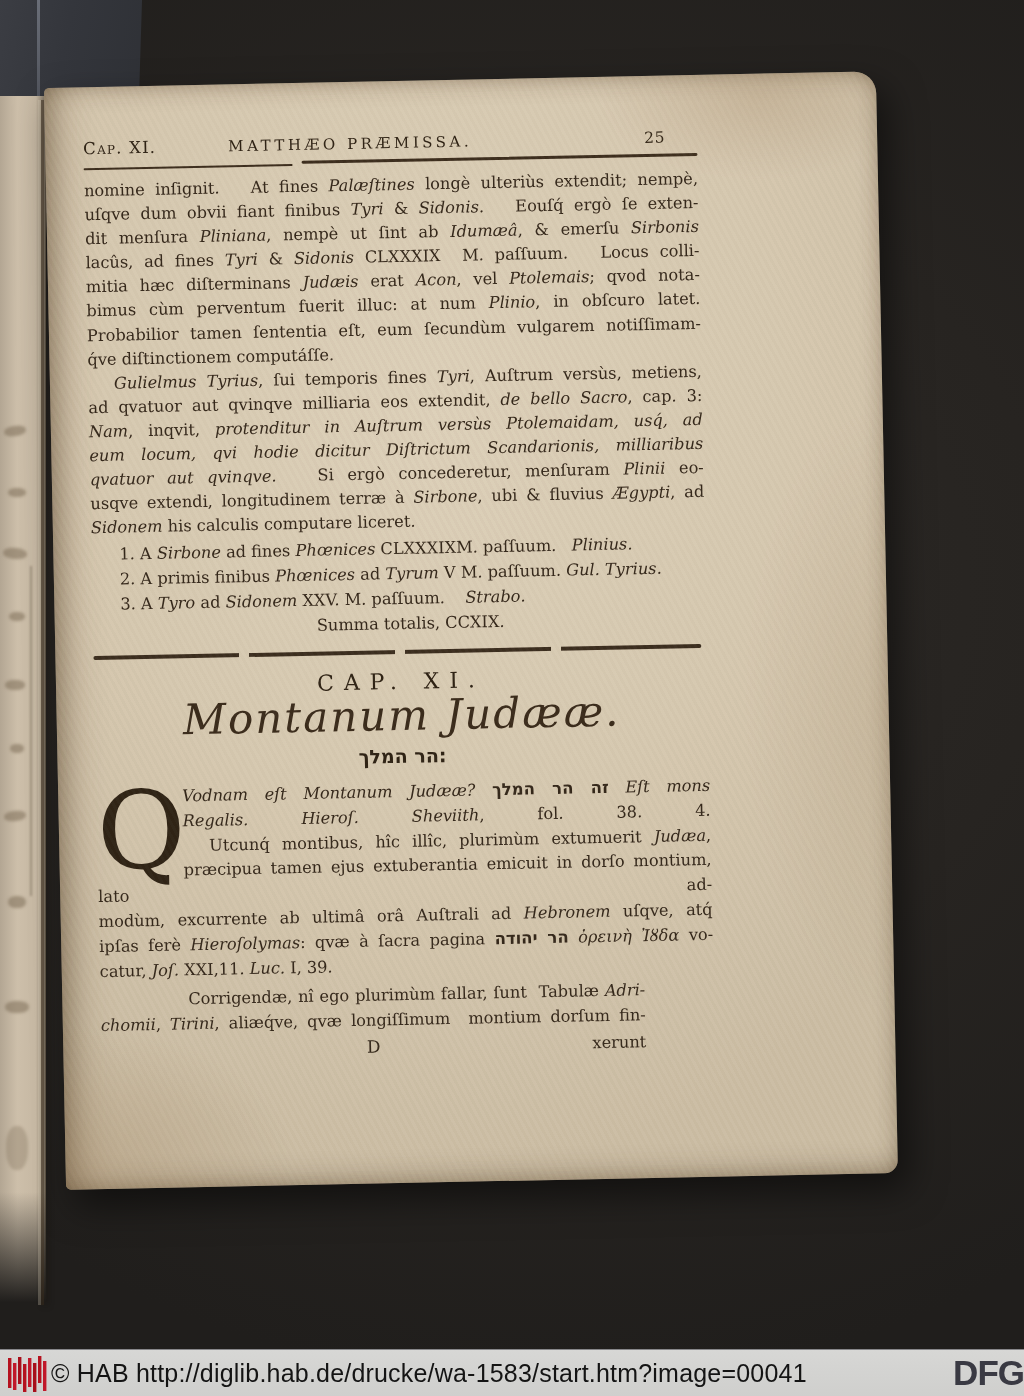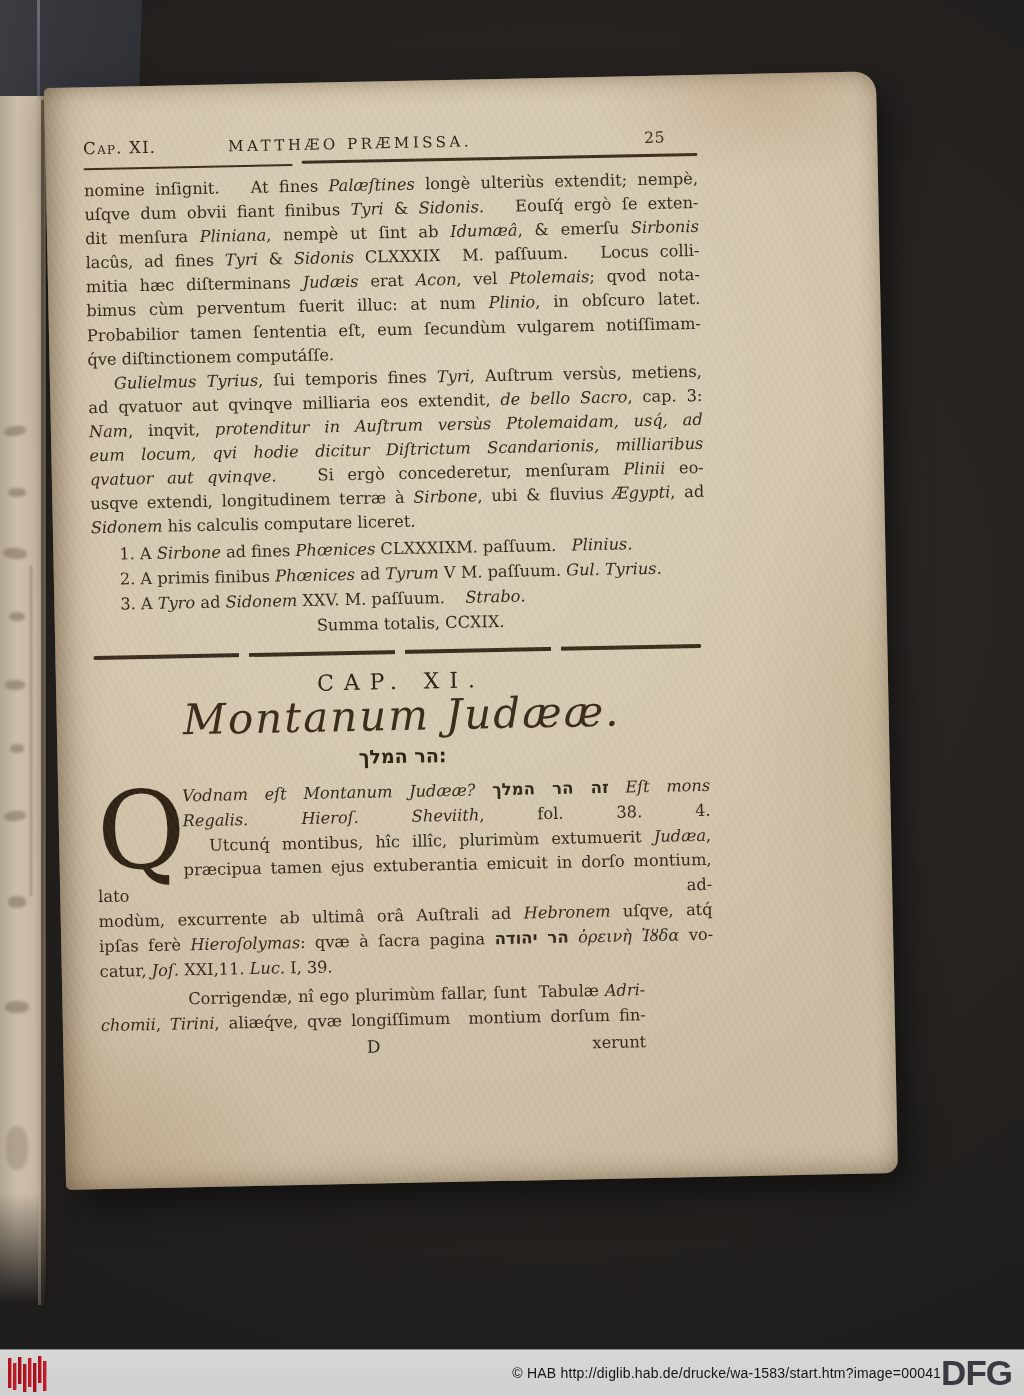--- a/index.html
+++ b/index.html
@@ -69,22 +69,22 @@
   .dropcap{position:absolute;left:0;top:-12px;font-size:108px;line-height:1;color:#2f2315;}
   .closing{margin-top:4px;width:545px;line-height:25px;}
   .sig-row{position:relative;width:545px;height:24px;margin-top:2px;}
   .sig{position:absolute;left:0;right:0;text-align:center;font-size:17px;}
   .catch{position:absolute;right:0;top:1px;}
   
   .footer-bar{position:absolute;left:0;bottom:0;width:1024px;height:46px;
     background:linear-gradient(#d7d7d5,#cfcfcd);border-top:1px solid #87878a;
     display:flex;align-items:center;font-family:"Liberation Sans", sans-serif;}
   .hab-logo{margin-left:7px;flex:0 0 auto;}
-  .footer-text{flex:1;text-align:right;font-size:14px;color:#141414;letter-spacing:.2px;}
-  .dfg-logo{margin-right:12px;flex:0 0 auto;font-weight:900;font-size:35px;
+  .footer-text{flex:1;text-align:left;font-size:25px;color:#141414;letter-spacing:.2px;}
+  .dfg-logo{margin-right:0;flex:0 0 auto;font-weight:900;font-size:35px;
     letter-spacing:-1px;color:#3a3a43;font-family:"Liberation Sans", sans-serif;}
 </style>
 </head>
 <body>
 
 <div class="stage">
 
   <div class="cover-wedge">
     <div class="cover-line"></div>
   </div>

